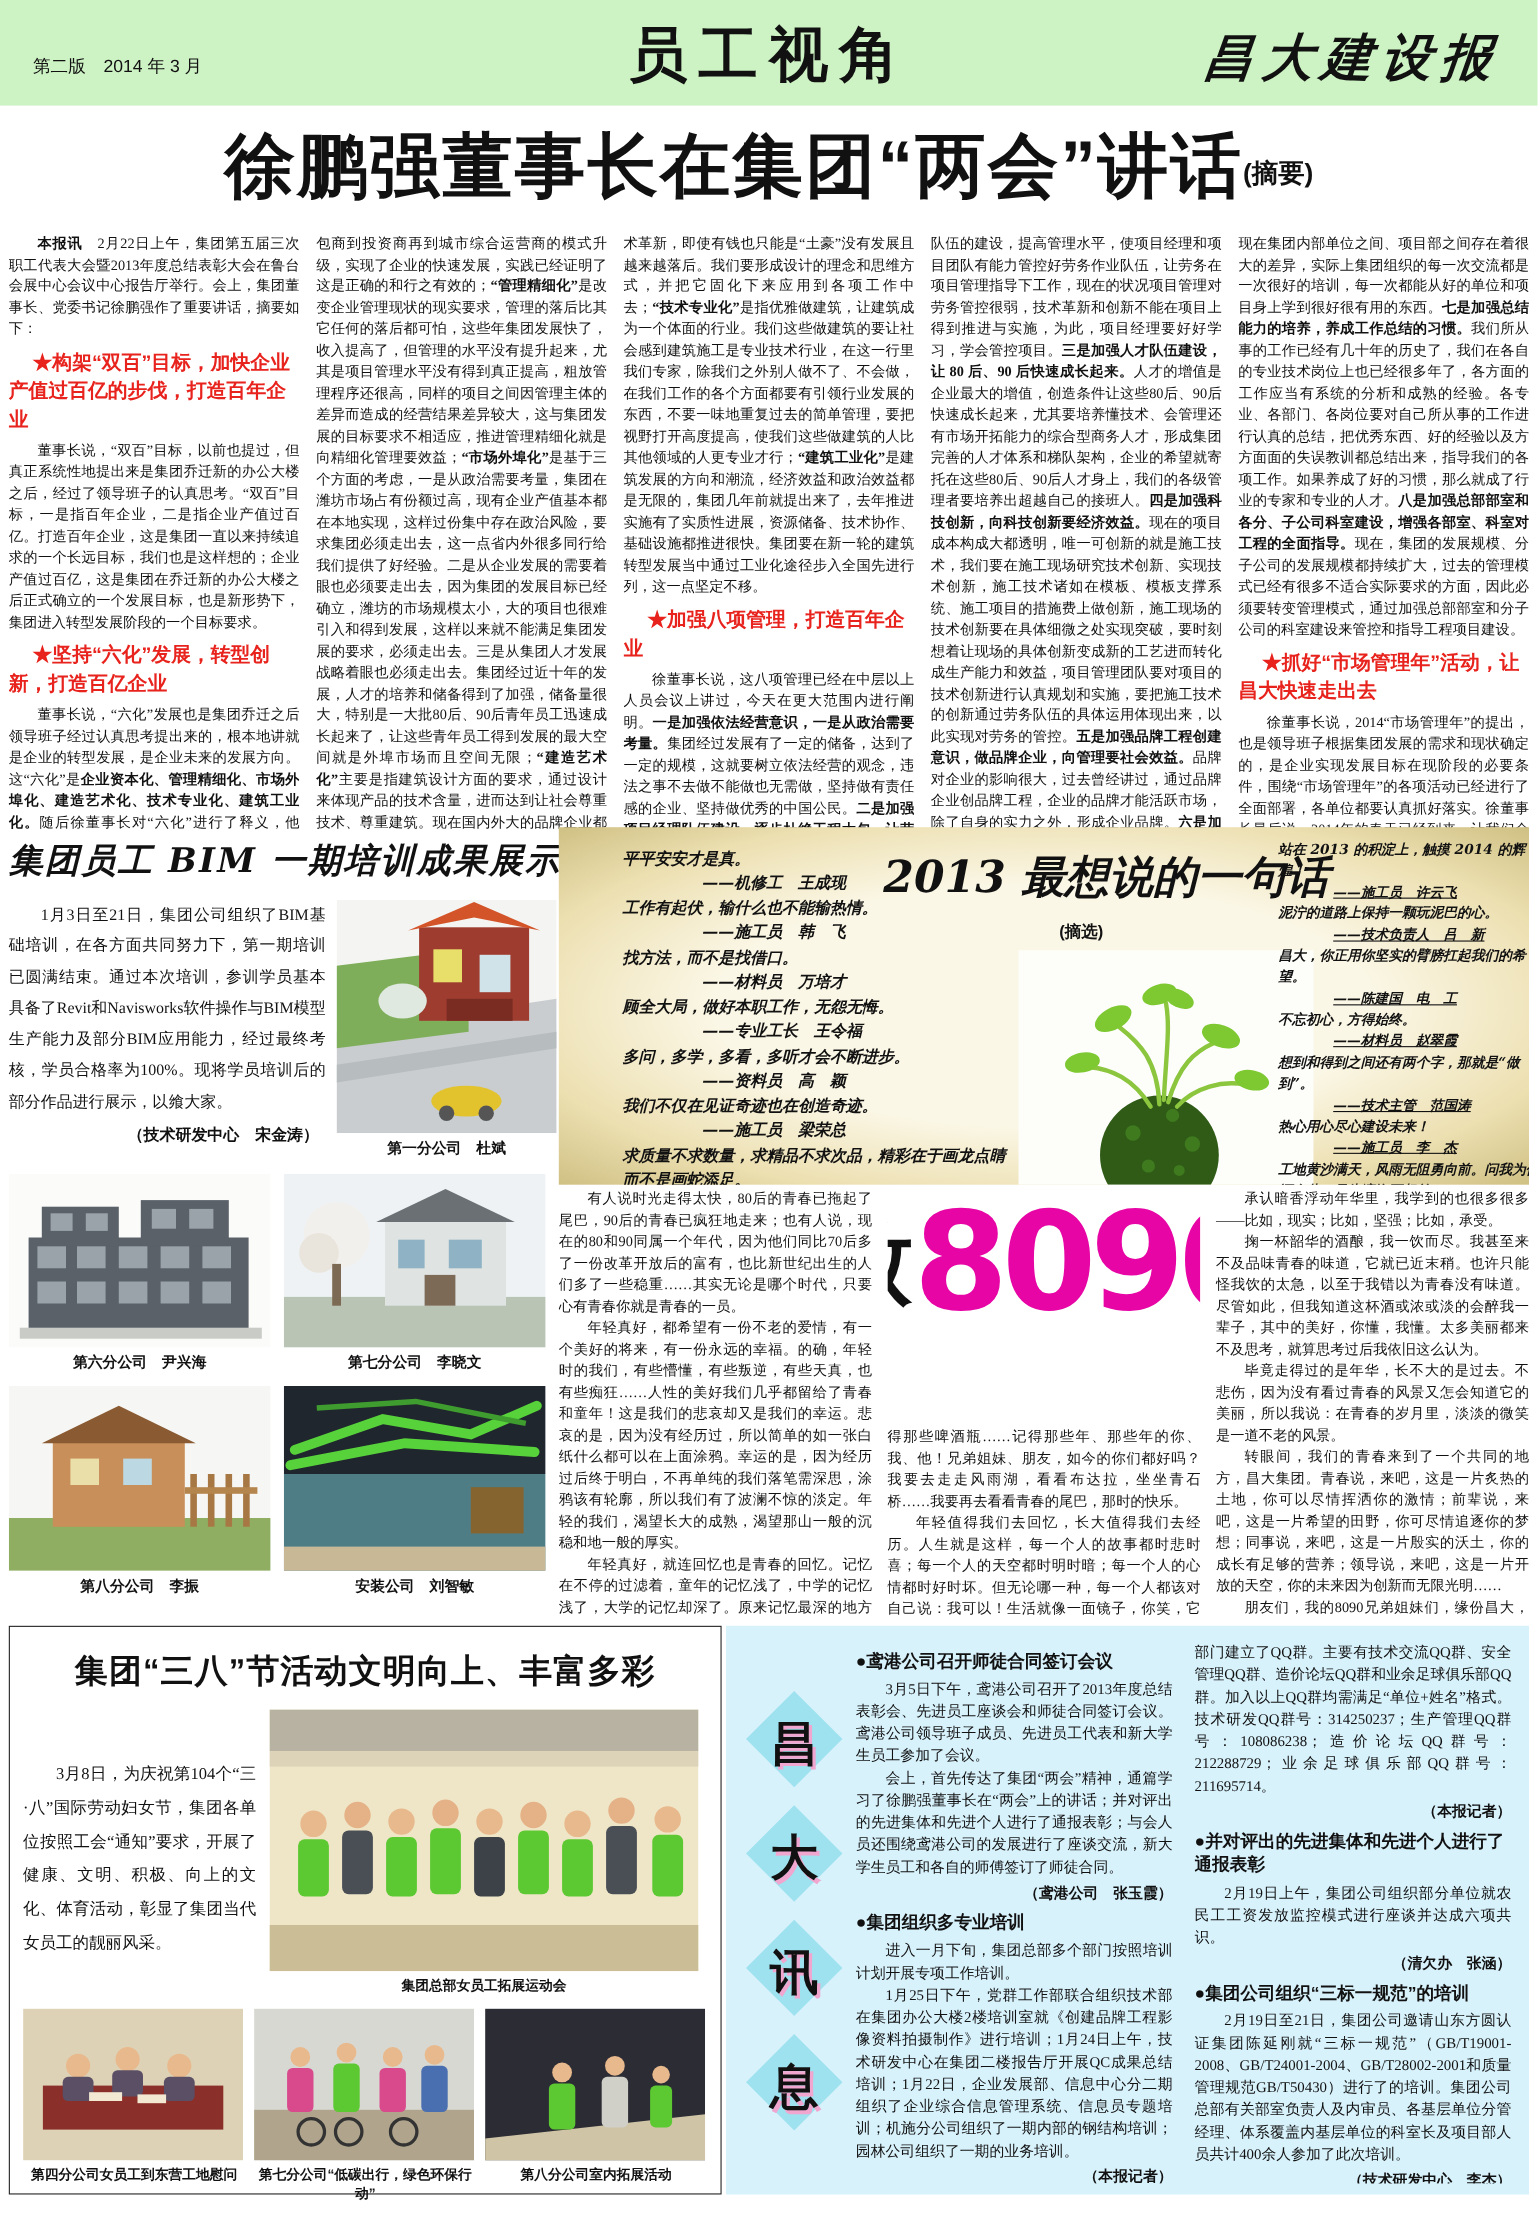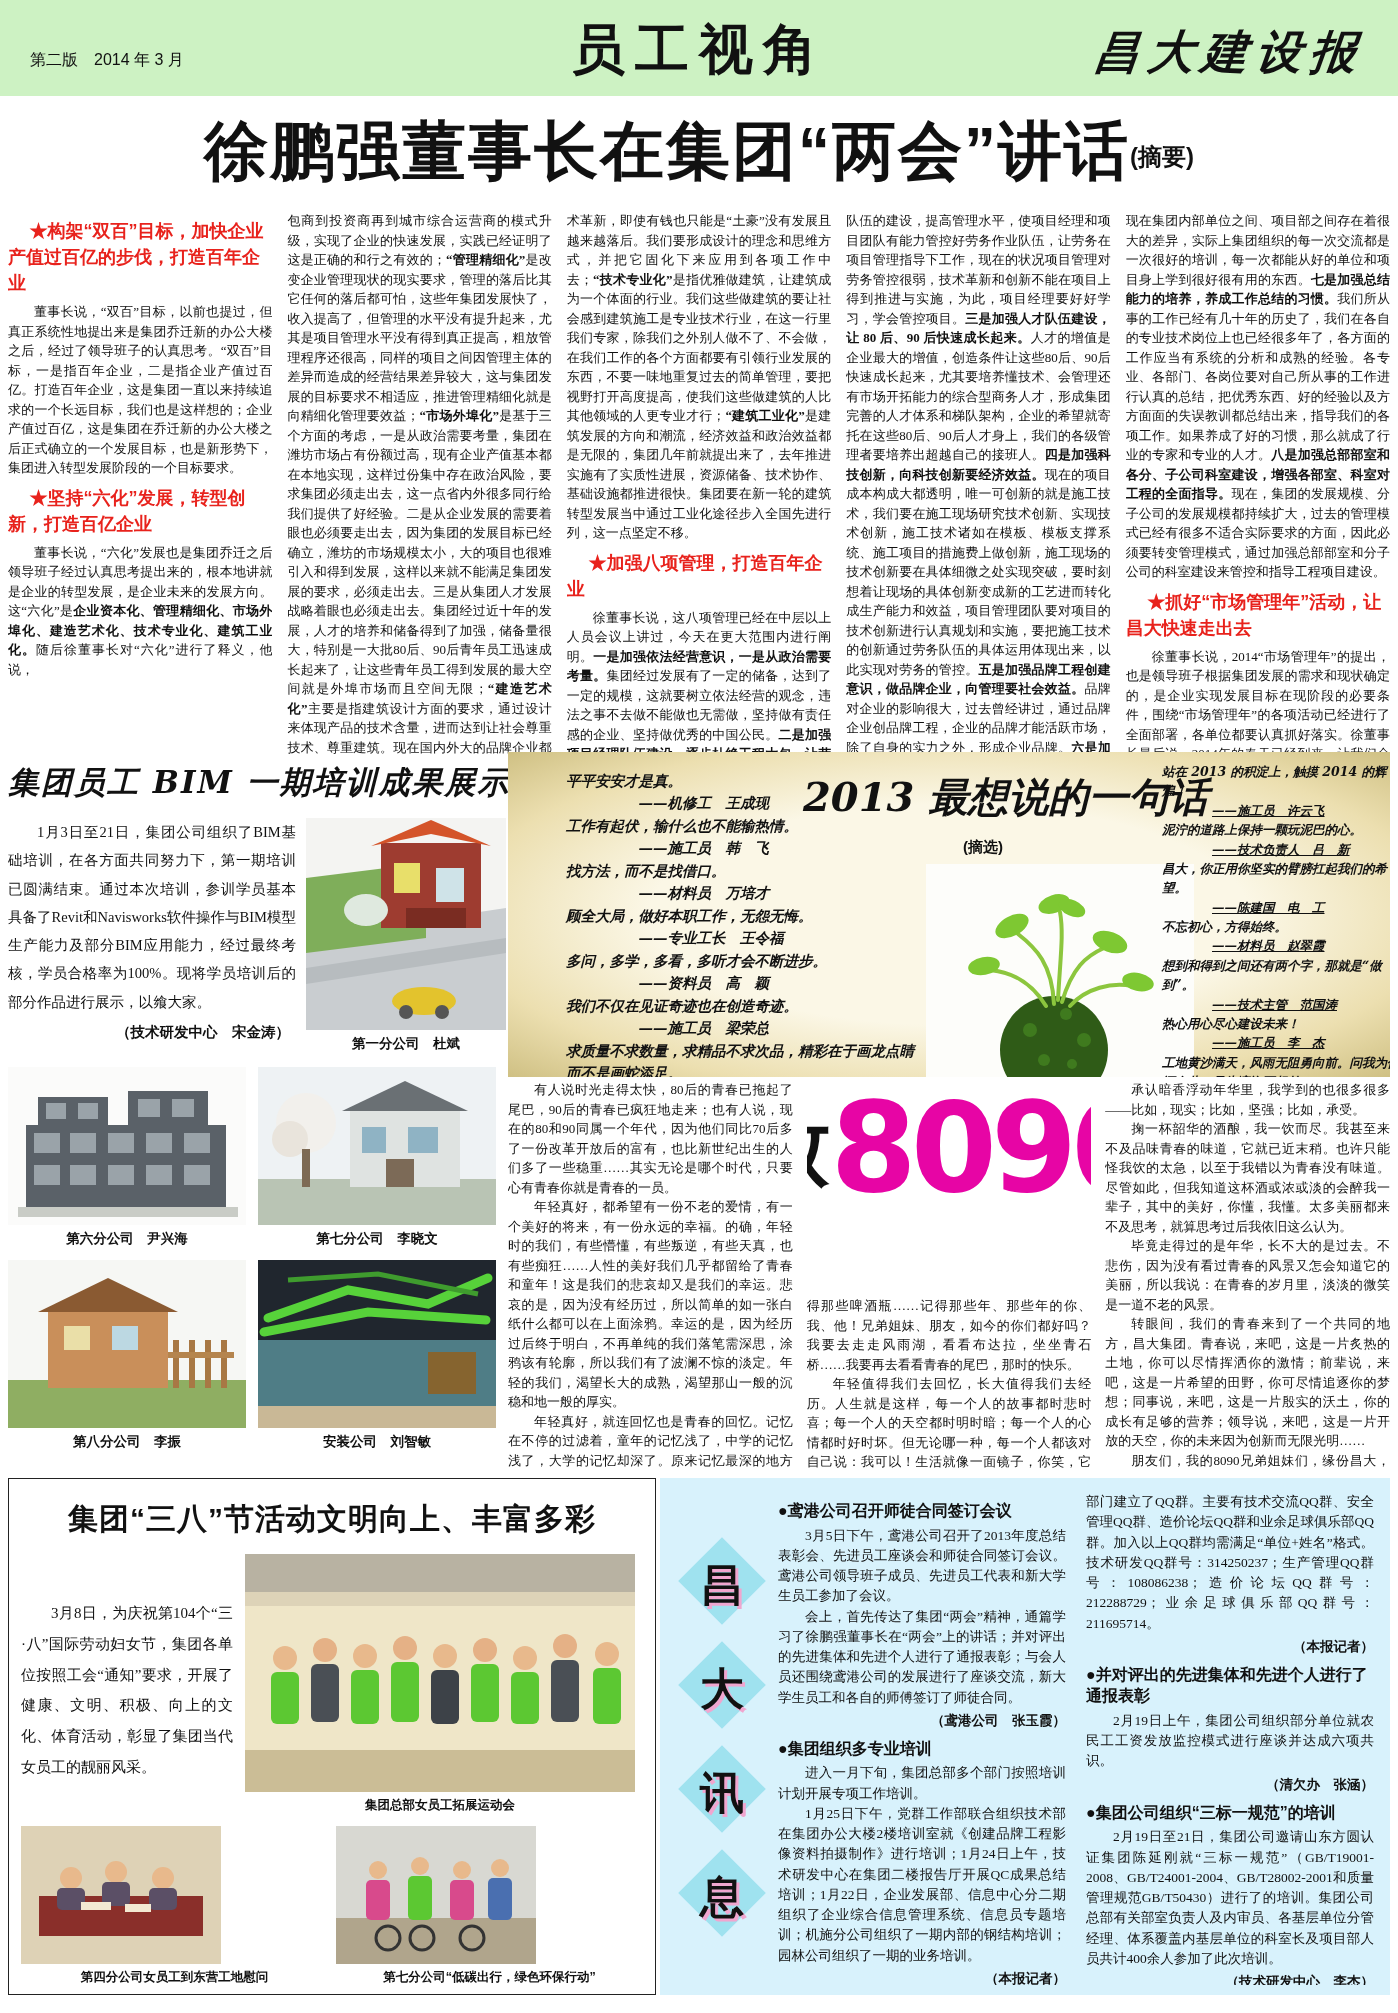--- a/index.html
+++ b/index.html
@@ -92,20 +92,21 @@
     <div class="sect">员工视角</div>
     <div class="masthead">昌大建设报</div>
   </div>
 
   <div class="speech">
     <div class="headline">
       <span>徐鹏强董事长在集团“两会”讲话</span><span class="suffix">(摘要)</span>
     </div>
     <div class="cols" id="speech-cols">
         <div class="col">
+          <div class="lead"><b>本报讯</b><span>　2月22日上午，集团第五届三次职工代表大会暨2013年度总结表彰大会在鲁台会展中心会议中心报告厅举行。会上，集团董事长、党委书记徐鹏强作了重要讲话，摘要如下：</span></div>
           <div class="subhead"><span>★构架“双百”目标，加快企业产值过百亿的步伐，打造百年企业</span></div>
           <div class="para"><span>董事长说，“双百”目标，以前也提过，但真正系统性地提出来是集团乔迁新的办公大楼之后，经过了领导班子的认真思考。“双百”目标，一是指百年企业，二是指企业产值过百亿。打造百年企业，这是集团一直以来持续追求的一个长远目标，我们也是这样想的；企业产值过百亿，这是集团在乔迁新的办公大楼之后正式确立的一个发展目标，也是新形势下，集团进入转型发展阶段的一个目标要求。</span></div>
           <div class="subhead"><span>★坚持“六化”发展，转型创新，打造百亿企业</span></div>
           <div class="para"><span>董事长说，“六化”发展也是集团乔迁之后领导班子经过认真思考提出来的，根本地讲就是企业的转型发展，是企业未来的发展方向。这“六化”是</span><b>企业资本化、管理精细化、市场外埠化、建造艺术化、技术专业化、建筑工业化。</b><span>随后徐董事长对“六化”进行了释义，他说，</span></div>
         </div>
         <div class="col">
           <div class="cont"><span>包商到投资商再到城市综合运营商的模式升级，实现了企业的快速发展，实践已经证明了这是正确的和行之有效的；</span><b>“管理精细化”</b><span>是改变企业管理现状的现实要求，管理的落后比其它任何的落后都可怕，这些年集团发展快了，收入提高了，但管理的水平没有提升起来，尤其是项目管理水平没有得到真正提高，粗放管理程序还很高，同样的项目之间因管理主体的差异而造成的经营结果差异较大，这与集团发展的目标要求不相适应，推进管理精细化就是向精细化管理要效益；</span><b>“市场外埠化”</b><span>是基于三个方面的考虑，一是从政治需要考量，集团在潍坊市场占有份额过高，现有企业产值基本都在本地实现，这样过份集中存在政治风险，要求集团必须走出去，这一点省内外很多同行给我们提供了好经验。二是从企业发展的需要着眼也必须要走出去，因为集团的发展目标已经确立，潍坊的市场规模太小，大的项目也很难引入和得到发展，这样以来就不能满足集团发展的要求，必须走出去。三是从集团人才发展战略着眼也必须走出去。集团经过近十年的发展，人才的培养和储备得到了加强，储备量很大，特别是一大批80后、90后青年员工迅速成长起来了，让这些青年员工得到发展的最大空间就是外埠市场而且空间无限；</span><b>“建造艺术化”</b><span>主要是指建筑设计方面的要求，通过设计来体现产品的技术含量，进而达到让社会尊重技术、尊重建筑。现在国内外大的品牌企业都有一支规模庞大且优秀的强大设计团队，他们对每一件作品都用心设计，相比之下，只是习惯性重复过去的工作模式，不追求技</span></div>
         </div>
         <div class="col">
           <div class="cont"><span>术革新，即使有钱也只能是“土豪”没有发展且越来越落后。我们要形成设计的理念和思维方式，并把它固化下来应用到各项工作中去；</span><b>“技术专业化”</b><span>是指优雅做建筑，让建筑成为一个体面的行业。我们这些做建筑的要让社会感到建筑施工是专业技术行业，在这一行里我们专家，除我们之外别人做不了、不会做，在我们工作的各个方面都要有引领行业发展的东西，不要一味地重复过去的简单管理，要把视野打开高度提高，使我们这些做建筑的人比其他领域的人更专业才行；</span><b>“建筑工业化”</b><span>是建筑发展的方向和潮流，经济效益和政治效益都是无限的，集团几年前就提出来了，去年推进实施有了实质性进展，资源储备、技术协作、基础设施都推进很快。集团要在新一轮的建筑转型发展当中通过工业化途径步入全国先进行列，这一点坚定不移。</span></div>
@@ -412,20 +413,37 @@
               <rect x="152" y="52" width="24" height="42" rx="5" fill="#4a6fb0"></rect>
             </g>
           <g stroke="#333" stroke-width="3" fill="none">
               <circle cx="52" cy="112" r="12"></circle>
               <circle cx="86" cy="112" r="12"></circle>
               <circle cx="136" cy="112" r="12"></circle>
             </g>
         </svg>
         <figcaption class="caption">第七分公司“低碳出行，绿色环保行动”</figcaption>
       </figure>
+      <figure class="ph">
+        <svg width="200" height="138" viewBox="0 0 200 138">
+          <rect width="200" height="138" fill="#2c2c34"></rect>
+          <polygon points="0,138 200,138 200,96 0,118" fill="#cfc4a6"></polygon>
+          <g fill="#e8b98c">
+              <circle cx="70" cy="58" r="9"></circle>
+              <circle cx="118" cy="52" r="9"></circle>
+              <circle cx="160" cy="60" r="8"></circle>
+            </g>
+          <g>
+              <rect x="58" y="68" width="24" height="42" rx="5" fill="#5cc832"></rect>
+              <rect x="106" y="62" width="24" height="46" rx="5" fill="#d0cfc8"></rect>
+              <rect x="150" y="70" width="20" height="38" rx="5" fill="#5cc832"></rect>
+            </g>
+        </svg>
+        <figcaption class="caption">第八分公司室内拓展活动</figcaption>
+      </figure>
     </div>
   </div>
 
   <div class="news">
     <div class="v-title" id="v-title">
         <div class="diamond">
           <div class="dbg"></div>
           <div class="ch">昌</div>
         </div>
         <div class="diamond">

